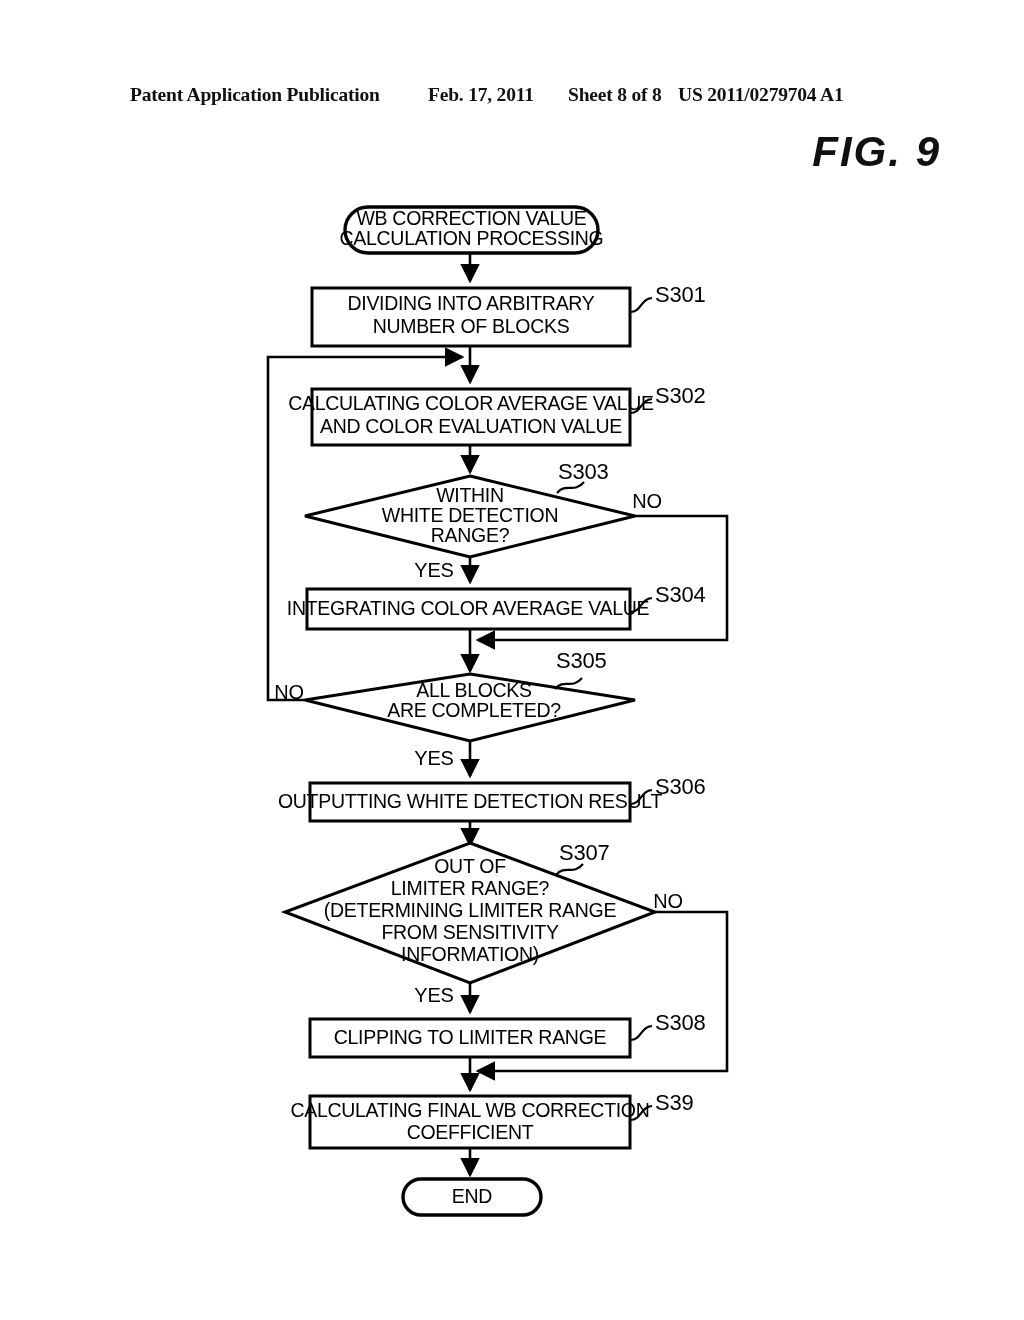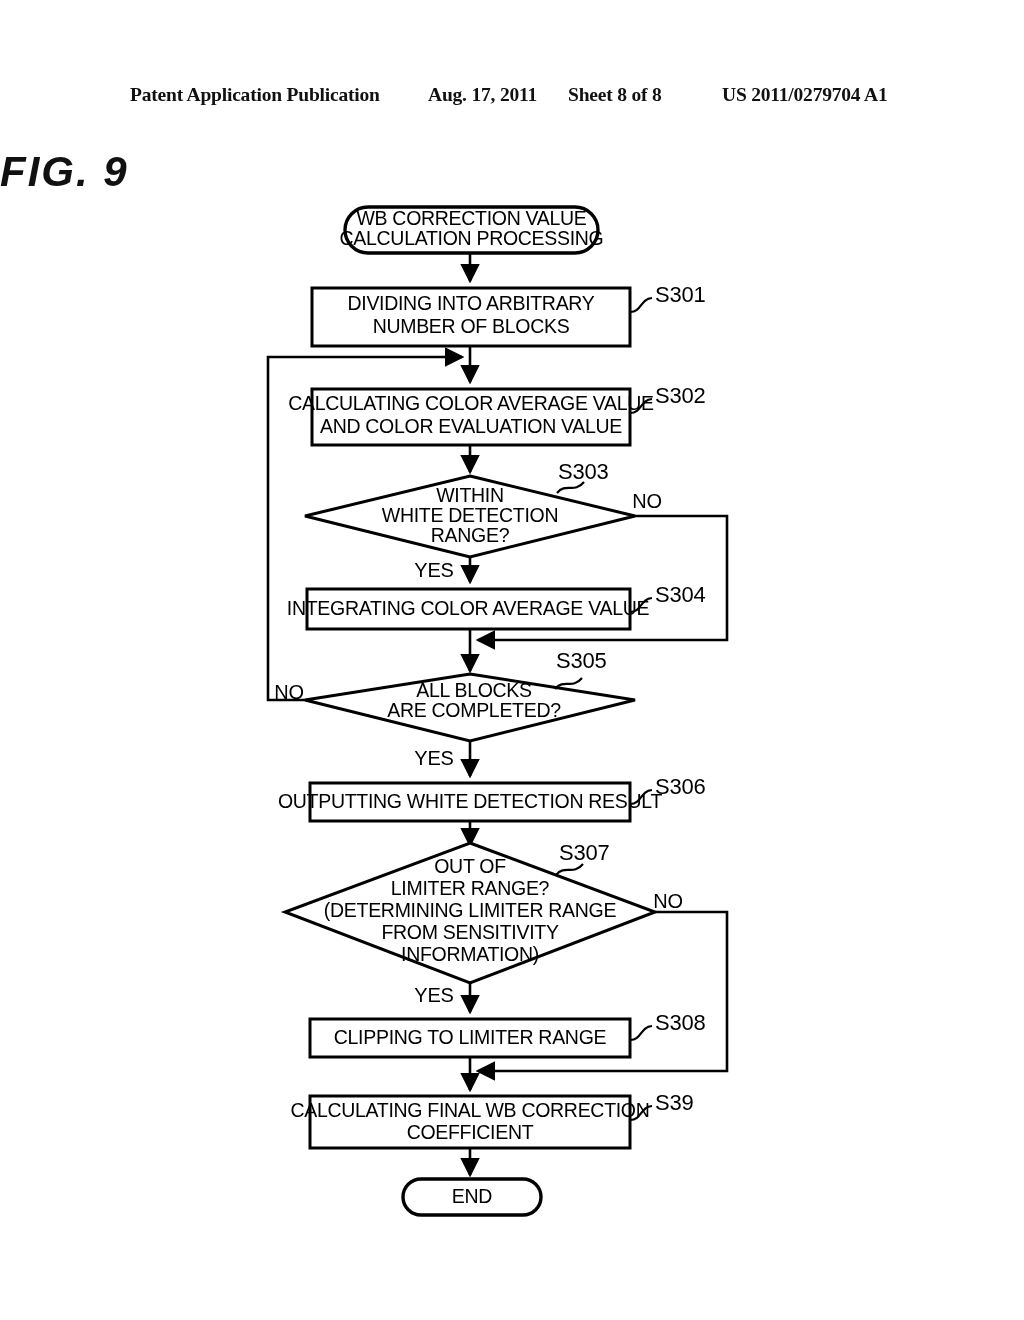--- a/index.html
+++ b/index.html
@@ -27,29 +27,29 @@
     font-family: "Liberation Serif", serif;
     font-weight: bold;
     font-size: 19.5px;
     letter-spacing: -0.2px;
     color: #111111;
     white-space: nowrap;
   }
   .pat-header .h-pub   { position: absolute; left: 130px; }
   .pat-header .h-date  { position: absolute; left: 428px; }
   .pat-header .h-sheet { position: absolute; left: 556px; margin-left: 12px; }
-  .pat-header .h-num   { position: absolute; left: 722px; }
+  .pat-header .h-num   { position: absolute; left: 678px; }
 
   
   .fig-title {
     position: absolute;
     left: 0;
-    top: 148px;
+    top: 128px;
     width: 941px;
-    text-align: left;
+    text-align: right;
     font-family: "Liberation Sans", sans-serif;
     font-style: italic;
     font-weight: bold;
     font-size: 42px;
     letter-spacing: 2px;
     color: #111111;
   }
 
   
   #flow {
@@ -93,21 +93,21 @@
   #flow text.branch    { font-size: 20px; letter-spacing: -0.2px; }
   #flow text.term-text { font-size: 19.5px; letter-spacing: -0.3px; }
 </style>
 </head>
 <body>
 
 <div id="page">
 
   <div class="pat-header">
     <span class="h-pub">Patent Application Publication</span>
-    <span class="h-date">Aug. 17, 2011</span>
+    <span class="h-date">Feb. 17, 2011</span>
     <span class="h-sheet">Sheet 8 of 8</span>
     <span class="h-num">US 2011/0279704 A1</span>
   </div>
 
   <div class="fig-title">FIG.  9</div>
 
   <svg id="flow" viewBox="0 0 1024 1320">
 
     <defs>
       <marker id="arrow" viewBox="0 0 12 12" refX="10.5" refY="6" markerWidth="7.5" markerHeight="7.5" orient="auto-start-reverse">

